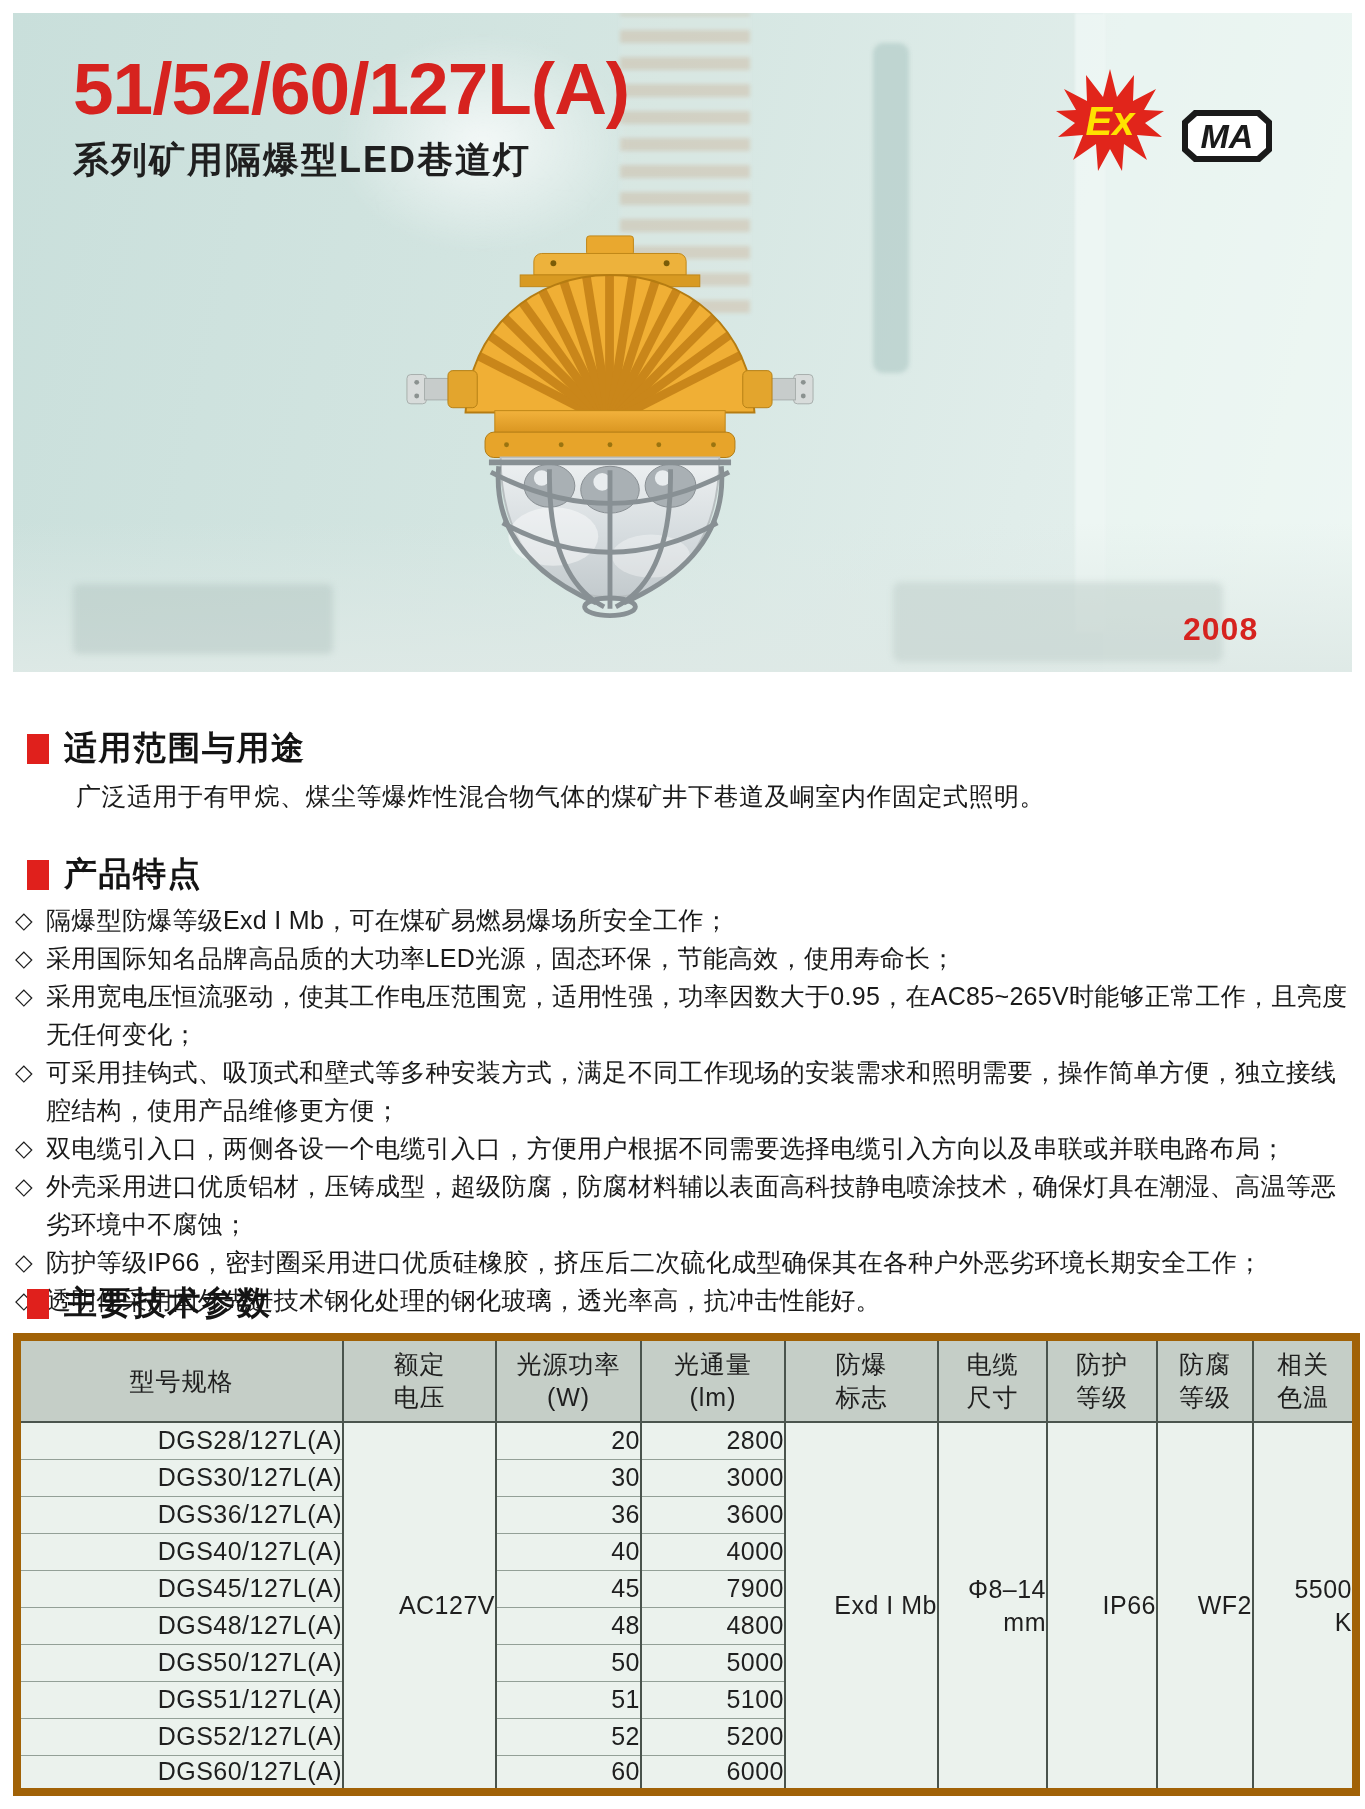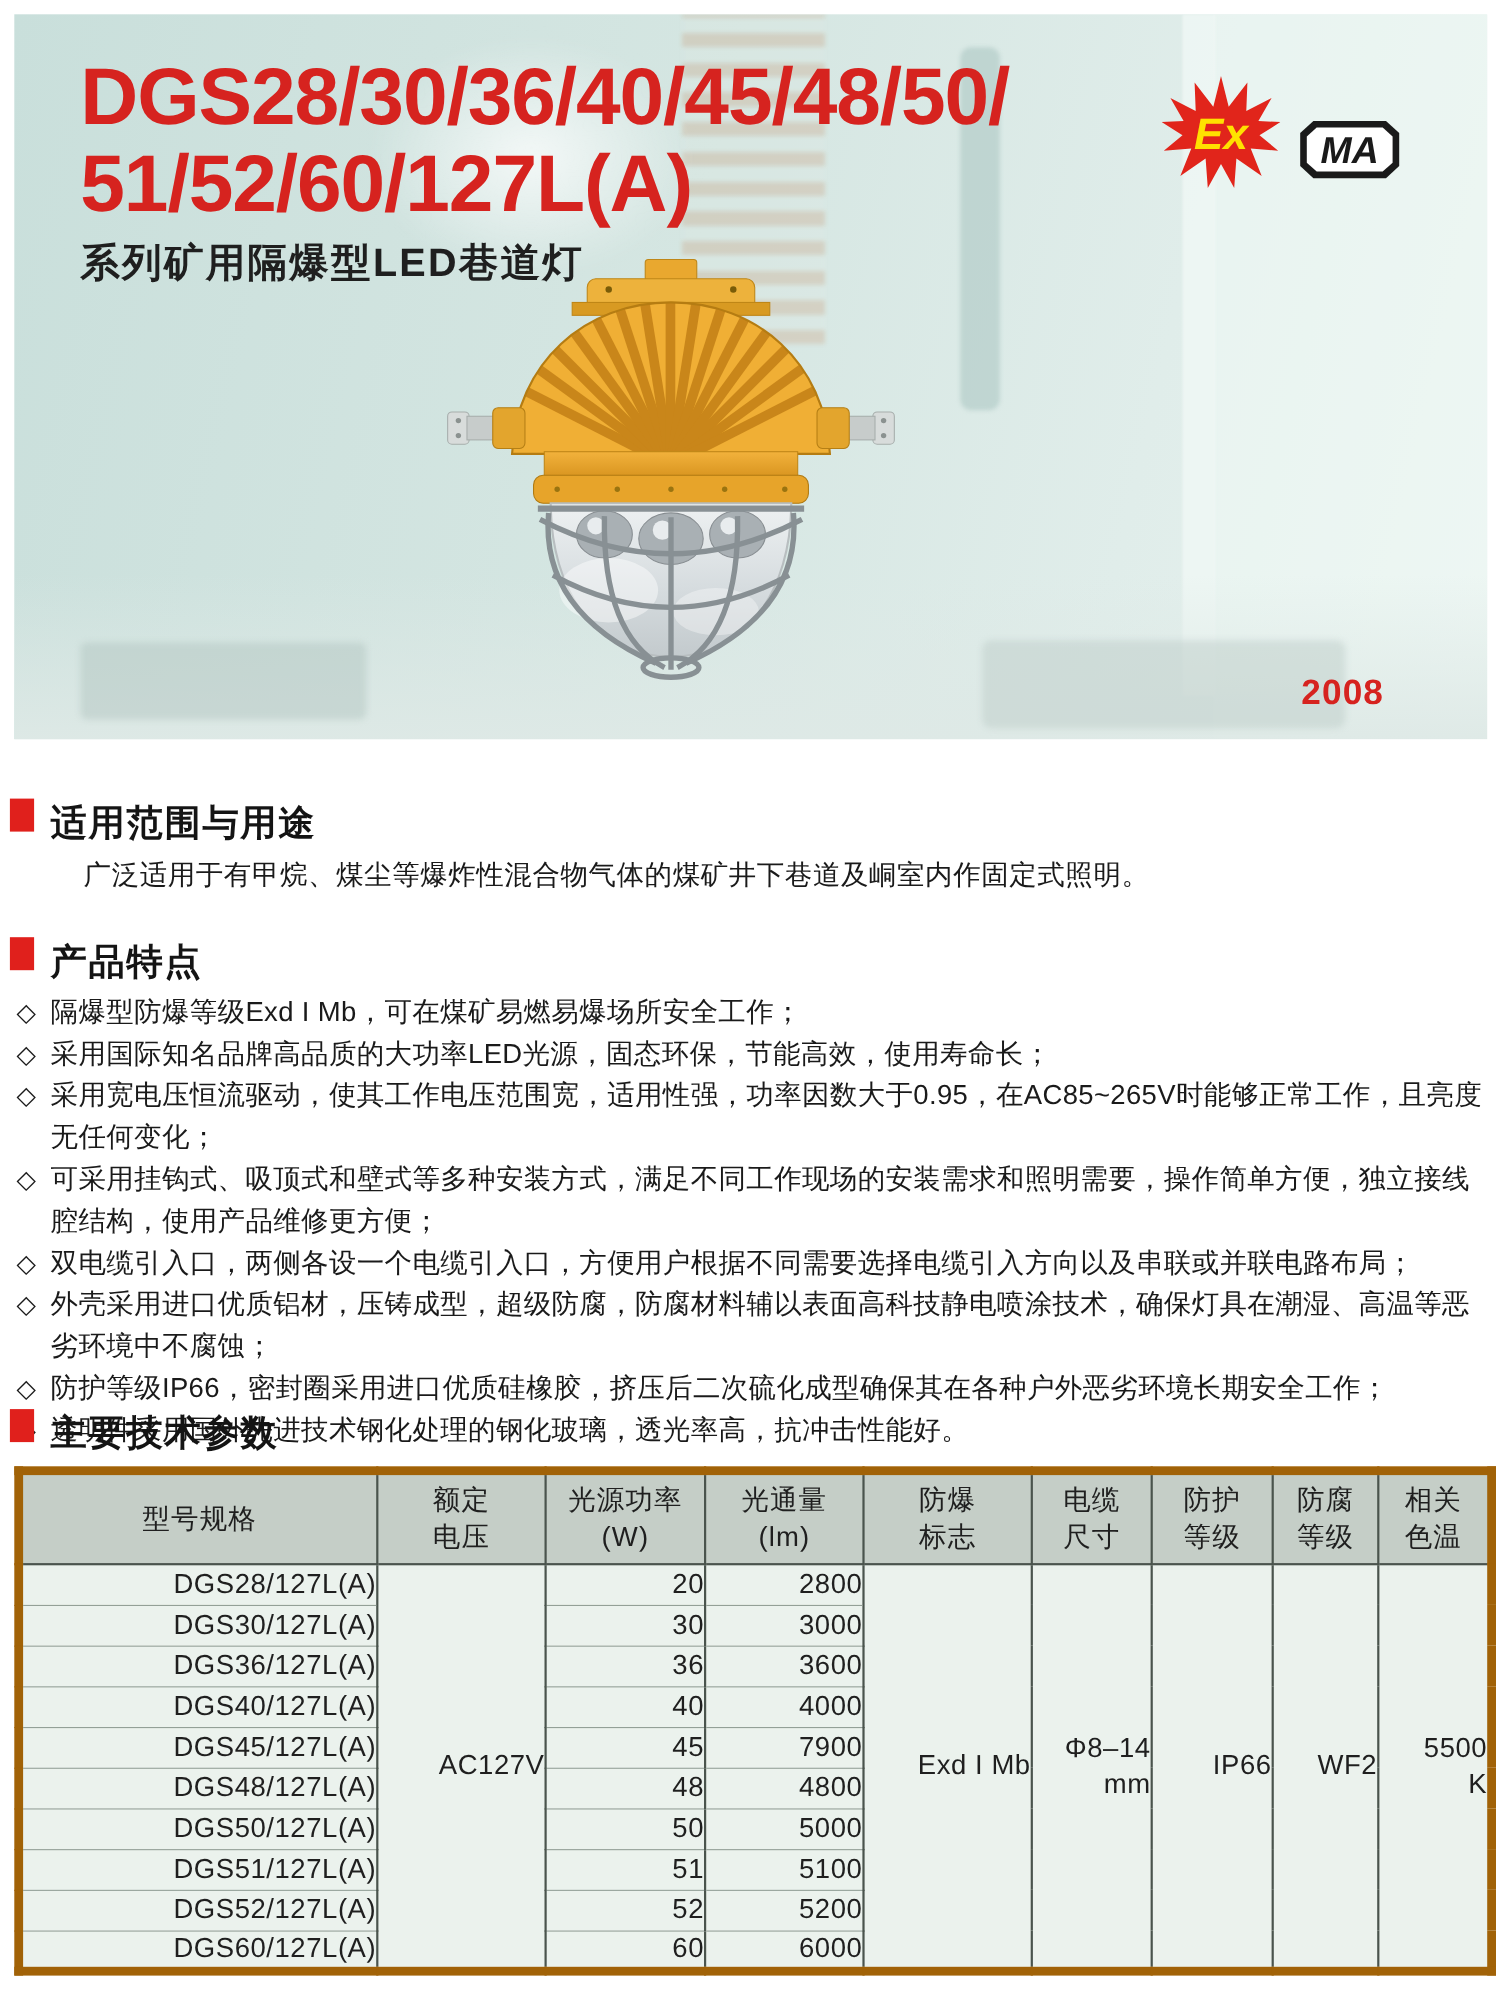--- a/index.html
+++ b/index.html
@@ -48,21 +48,21 @@
   .ma-logo { position:absolute; left:1168px; top:72px; width:92px; height:54px;margin-top:24px; }
   .ma-logo svg { width:100%; height:100%; }
 
   .product-photo { position:absolute; left:392px; top:219px; width:410px; height:425px; }
   .year {
     position:absolute; left:1170px; top:598px; color:#d6231f;
     font-size:32px; font-weight:900; letter-spacing:1px;
   }
 
   
-  .sec-heading { position:absolute; left:9px; display:flex; align-items:flex-start; }
+  .sec-heading { position:absolute; left:27px; display:flex; align-items:center; }
   .red-sq { width:22px; height:30px; background:#e0201c; margin-right:15px; flex:none; }
   .sec-heading h2 { font-size:33px; font-weight:700; color:#141414; letter-spacing:1.5px; white-space:nowrap; }
 
   #scope-heading   { top:726px; }
   #features-heading{ top:852px; }
   #specs-heading   { top:1281px; }
 
   .scope-body {
     position:absolute; left:76px; top:778px; width:1240px;
     font-size:25px; line-height:36px; color:#1a1a1a; letter-spacing:.5px;
@@ -102,21 +102,20 @@
   <div class="decor d-right"></div>
   <div class="decor d-tower"></div>
   <div class="decor d-chim1"></div>
   <div class="decor d-chim2"></div>
   <div class="decor d-steam"></div>
   <div class="decor d-bottom"></div>
   <div class="decor d-mach1"></div>
   <div class="decor d-mach2"></div>
 
   <div class="title-block">
-    <div class="title-line">DGS28/30/36/40/45/48/50/</div>
     <div class="title-line">51/52/60/127L(A)</div>
     <div class="subtitle">系列矿用隔爆型LED巷道灯</div>
   </div>
 
   <div class="ex-logo">
     <svg viewBox="0 0 108 108">
       <polygon fill="#e1251b" points="54,2 61,30 78,8 77,34 100,22 88,43 108,44 89,56 106,70 81,68 91,93 68,77 66,104 54,82 42,104 40,77 17,93 27,68 2,70 19,56 0,44 20,43 8,22 31,34 30,8 47,30"></polygon>
       <text x="54" y="68" text-anchor="middle" font-size="40" font-style="italic" font-weight="bold" fill="#ffe100" font-family="Liberation Sans, sans-serif">Ex</text>
     </svg>
   </div>

